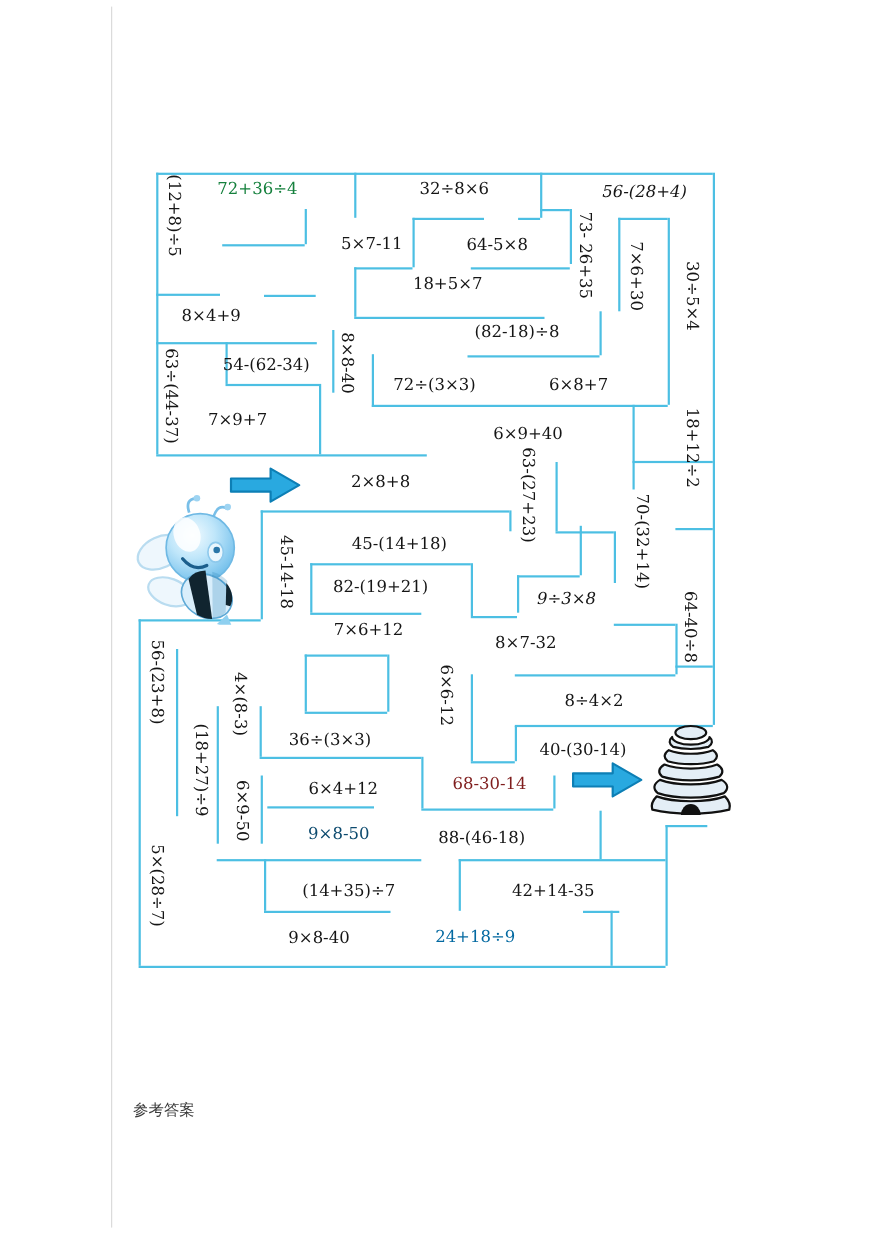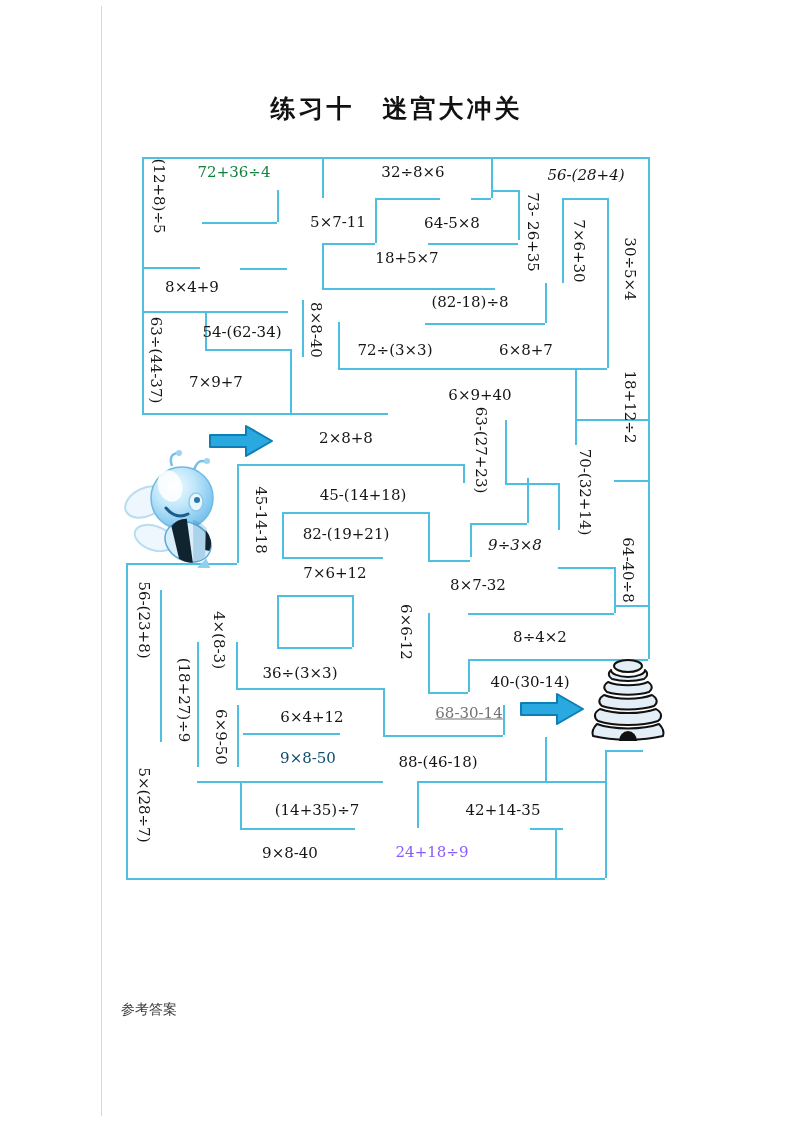--- a/index.html
+++ b/index.html
@@ -16,21 +16,20 @@
         font-size:15px;color:#151515;transform:translate(-50%,-50%);line-height:1;}
   .expr.vert{transform:translate(-50%,-50%) rotate(90deg);}
   .sprite{position:absolute;}
 </style>
 </head>
 <body>
 
 <div id="page">
   <div class="pagemargin"></div>
 
-  <div class="title">练习十　迷宫大冲关</div>
 
   <div id="maze">
       <div class="wall" style="left: 142px; top: 157px; width: 506px; height: 2px; background: rgb(76, 191, 227);"></div>
       <div class="wall" style="left: 142px; top: 157px; width: 2px; height: 256px; background: rgb(76, 191, 227);"></div>
       <div class="wall" style="left: 142px; top: 413px; width: 246px; height: 2px; background: rgb(76, 191, 227);"></div>
       <div class="wall" style="left: 648px; top: 157px; width: 2px; height: 502px; background: rgb(76, 191, 227);"></div>
       <div class="wall" style="left: 237px; top: 464px; width: 2px; height: 99px; background: rgb(76, 191, 227);"></div>
       <div class="wall" style="left: 126px; top: 563px; width: 111px; height: 2px; background: rgb(76, 191, 227);"></div>
       <div class="wall" style="left: 126px; top: 563px; width: 2px; height: 315px; background: rgb(76, 191, 227);"></div>
       <div class="wall" style="left: 126px; top: 878px; width: 479px; height: 2px; background: rgb(76, 191, 227);"></div>
@@ -140,28 +139,28 @@
       <div class="expr" style="left: 478px; top: 585px; color: rgb(21, 21, 21);">8×7-32</div>
       <div class="expr vert" style="left: 143px; top: 620px; color: rgb(21, 21, 21);">56-(23+8)</div>
       <div class="expr vert" style="left: 218px; top: 640px; color: rgb(21, 21, 21);">4×(8-3)</div>
       <div class="expr vert" style="left: 405px; top: 632px; color: rgb(21, 21, 21);">6×6-12</div>
       <div class="expr" style="left: 540px; top: 637px; color: rgb(21, 21, 21);">8÷4×2</div>
       <div class="expr vert" style="left: 183px; top: 700px; color: rgb(21, 21, 21);">(18+27)÷9</div>
       <div class="expr" style="left: 300px; top: 673px; color: rgb(21, 21, 21);">36÷(3×3)</div>
       <div class="expr" style="left: 530px; top: 682px; color: rgb(21, 21, 21);">40-(30-14)</div>
       <div class="expr vert" style="left: 220px; top: 737px; color: rgb(21, 21, 21);">6×9-50</div>
       <div class="expr" style="left: 312px; top: 717px; color: rgb(21, 21, 21);">6×4+12</div>
-      <div class="expr" style="left: 469px; top: 713px; color: #737373; text-decoration: underline;">68-30-14</div>
+      <div class="expr" style="left: 445px; top: 713px; color: #7f1d1d;">68-30-14</div>
       <div class="expr" style="left: 292px; top: 758px; color: #0c4a6e; margin-left: 16px;">9×8-50</div>
       <div class="expr vert" style="left: 143px; top: 805px; color: rgb(21, 21, 21);">5×(28÷7)</div>
       <div class="expr" style="left: 438px; top: 762px; color: rgb(21, 21, 21);">88-(46-18)</div>
       <div class="expr" style="left: 317px; top: 810px; color: rgb(21, 21, 21);">(14+35)÷7</div>
       <div class="expr" style="left: 503px; top: 810px; color: rgb(21, 21, 21);">42+14-35</div>
       <div class="expr" style="left: 290px; top: 853px; color: rgb(21, 21, 21); text-align: right;">9×8-40</div>
-      <div class="expr" style="left: 432px; top: 852px; color: #8b5cf6;">24+18÷9</div>
+      <div class="expr" style="left: 432px; top: 852px; color: #0369a1;">24+18÷9</div>
     </div>
 
   <div class="sprite" style="left:120px;top:450px;width:116px;height:118px;">
     <svg width="116" height="118" viewBox="0 0 116 118">
       <defs>
         <radialGradient id="beehead" cx="38%" cy="32%" r="75%">
           <stop offset="0%" stop-color="#f3fbff"></stop>
           <stop offset="45%" stop-color="#bfe6fa"></stop>
           <stop offset="100%" stop-color="#6cbcea"></stop>
         </radialGradient>

